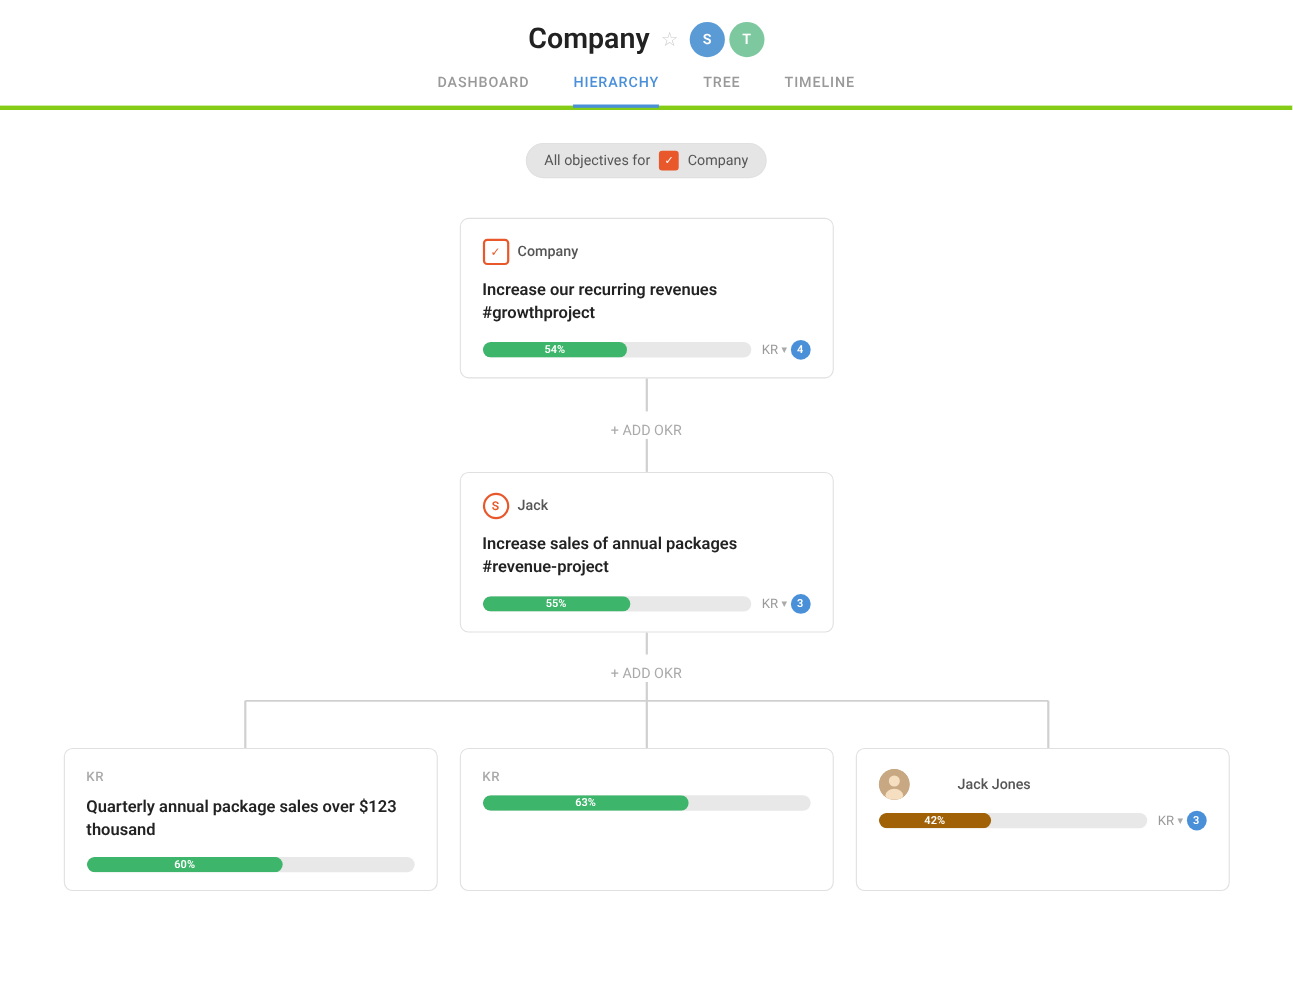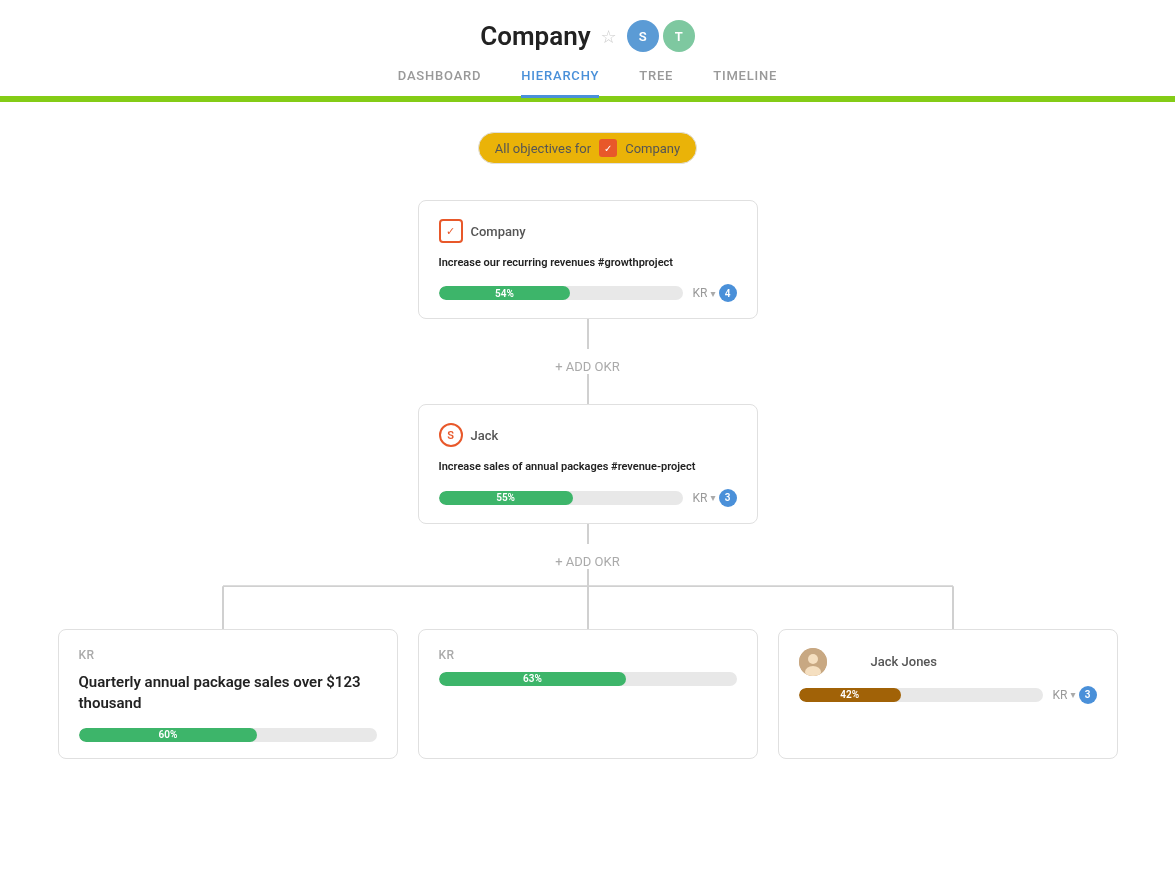--- a/index.html
+++ b/index.html
@@ -56,21 +56,21 @@
       color: white;
     }
 
     .avatar-s { background: #5b9bd5; }
     .avatar-t { background: #7ec8a0; }
 
     
     .nav-tabs {
       display: flex;
       gap: 40px;
-      border-bottom: 6px solid #84cc16;
+      border-bottom: 4px solid #84cc16;
       width: 100%;
       justify-content: center;
       padding-bottom: 0;
     }
 
     .nav-tab {
       font-size: 13px;
       font-weight: 500;
       letter-spacing: 0.8px;
       padding-bottom: 12px;
@@ -92,21 +92,21 @@
       flex-direction: column;
       align-items: center;
       padding: 30px 0 40px;
     }
 
     
     .filter-bar {
       display: flex;
       align-items: center;
       gap: 8px;
-      background: #eab308;
+      background: #e5e5e5;
       border: 1px solid #e0e0e0;
       border-radius: 20px;
       padding: 6px 16px;
       font-size: 13px;
       color: #555;
       margin-bottom: 36px;
     }
 
     .filter-icon {
       width: 18px;
@@ -162,21 +162,21 @@
       font-weight: 600;
     }
 
     .org-name {
       font-size: 13px;
       color: #555;
       font-weight: 500;
     }
 
     .card-title {
-      font-size: 11px;
+      font-size: 15px;
       font-weight: 600;
       color: #222;
       margin-bottom: 14px;
       line-height: 1.4;
     }
 
     .progress-row {
       display: flex;
       align-items: center;
       gap: 10px;

